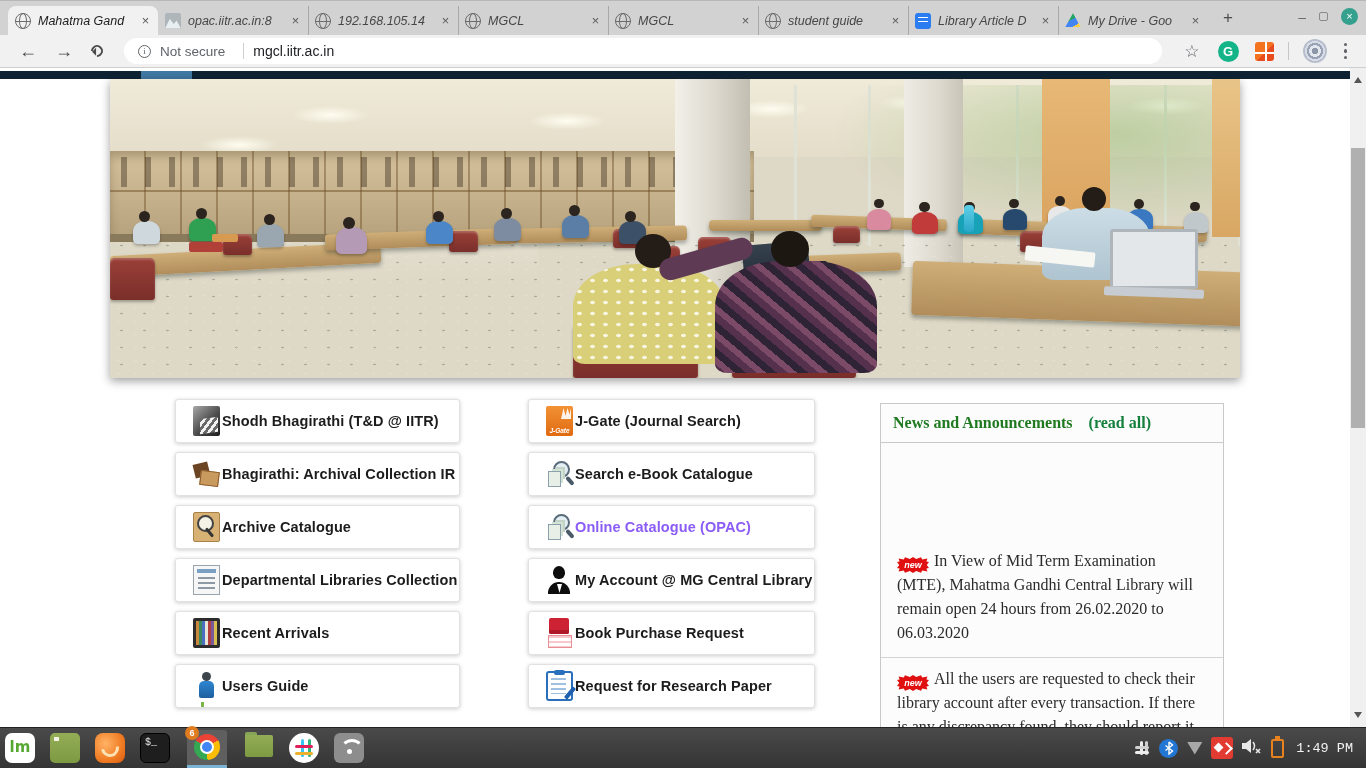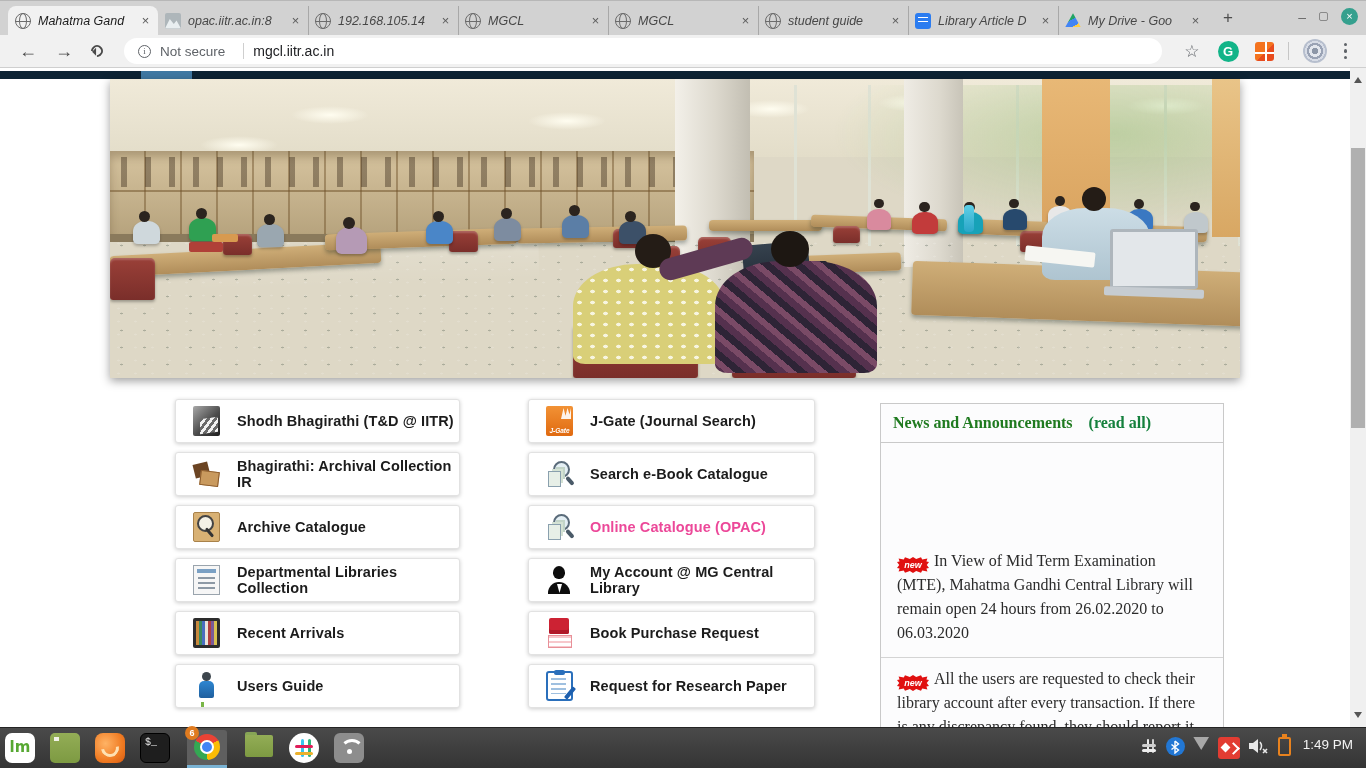--- a/index.html
+++ b/index.html
@@ -84,23 +84,23 @@
 
   
   .photo{position:absolute;left:110px;top:11px;width:1130px;height:299px;overflow:hidden;
          background:#ded8c6;box-shadow:0 3px 9px rgba(0,0,0,.38);}
   .photo div{position:absolute;}
 
   
   .colL{position:absolute;left:175px;top:331px;width:285px;}
   .colR{position:absolute;left:528px;top:331px;width:287px;}
   .card{height:44px;margin-bottom:9px;background:#fff;border:1px solid #e2e2e2;border-radius:3px;
-        box-shadow:0 1px 4px rgba(0,0,0,.2);display:flex;align-items:center;gap:17px;padding-left:17px;}
+        box-shadow:0 1px 4px rgba(0,0,0,.2);display:flex;align-items:center;gap:2px;padding-left:17px;}
   .card-label{font-size:14.5px;font-weight:bold;color:#1c1c1c;letter-spacing:.1px;}
-  .card.highlighted .card-label{color:#ec4899;}
+  .card.highlighted .card-label{color:#8b5cf6;}
 
   .icon{width:27px;height:30px;position:relative;flex:none;display:flex;align-items:flex-end;
         justify-content:center;font-size:6.5px;font-weight:bold;font-style:italic;color:#fff;}
   .icon-shodh{background:linear-gradient(135deg,#a9a9a9,#4c4c4c 55%,#1e1e1e);border-radius:2px;}
   .icon-shodh::after{content:"";position:absolute;left:25%;top:40%;right:8%;bottom:10%;
       background:repeating-linear-gradient(-50deg,#f2f2f2 0 3px,#6a6a6a 3px 6px);transform:skewY(-8deg);}
   .icon-archival::before{content:"";position:absolute;left:1px;top:4px;width:15px;height:14px;
       background:#6b4423;transform:rotate(-14deg);}
   .icon-archival::after{content:"";position:absolute;right:1px;bottom:3px;width:17px;height:13px;
       background:#c99a5e;border:1px solid #8a5a2b;transform:rotate(7deg);}
@@ -197,21 +197,21 @@
   .slack-hash::before{content:"";position:absolute;left:12px;top:6px;width:3px;height:18px;
       border-radius:2px;background:#36c5f0;box-shadow:7px 0 0 #2eb67d;}
   .slack-hash::after{content:"";position:absolute;left:6px;top:12px;width:18px;height:3px;
       border-radius:2px;background:#e01e5a;box-shadow:0 7px 0 #ecb22e;}
   .lch-network{background:#8d8d8d;border-radius:6px;}
   .lch-network::before{content:"";position:absolute;left:5px;top:6px;width:20px;height:20px;
       border:3px solid #fff;border-radius:50%;clip-path:polygon(50% 50%,-20% -30%,120% -30%);}
   .lch-network::after{content:"";position:absolute;left:13px;top:16px;width:5px;height:5px;
       border-radius:50%;background:#fff;}
 
-  .tray{margin-left:auto;display:flex;gap:8px;padding-right:8px;}
+  .tray{margin-left:auto;display:flex;align-items:center;gap:8px;padding-right:8px;font-family:Liberation Mono, monospace;}
   .tr{position:relative;flex:none;}
   .tray-slack{width:18px;height:18px;}
   .tray-slack::before{content:"";position:absolute;left:7px;top:2px;width:2.5px;height:14px;
       border-radius:2px;background:#ededed;box-shadow:5px 0 0 #d0d0d0;}
   .tray-slack::after{content:"";position:absolute;left:2px;top:7px;width:14px;height:2.5px;
       border-radius:2px;background:#d0d0d0;box-shadow:0 5px 0 #ededed;}
   .tray-bt{width:19px;height:19px;border-radius:50%;background:#2277d4;display:flex;
       align-items:center;justify-content:center;}
   .tray-wifi{width:17px;height:13px;background:#a8a8a8;clip-path:polygon(50% 100%,4% 0,96% 0);}
   .tray-anydesk{width:22px;height:22px;background:#e23c32;border-radius:3px;}

